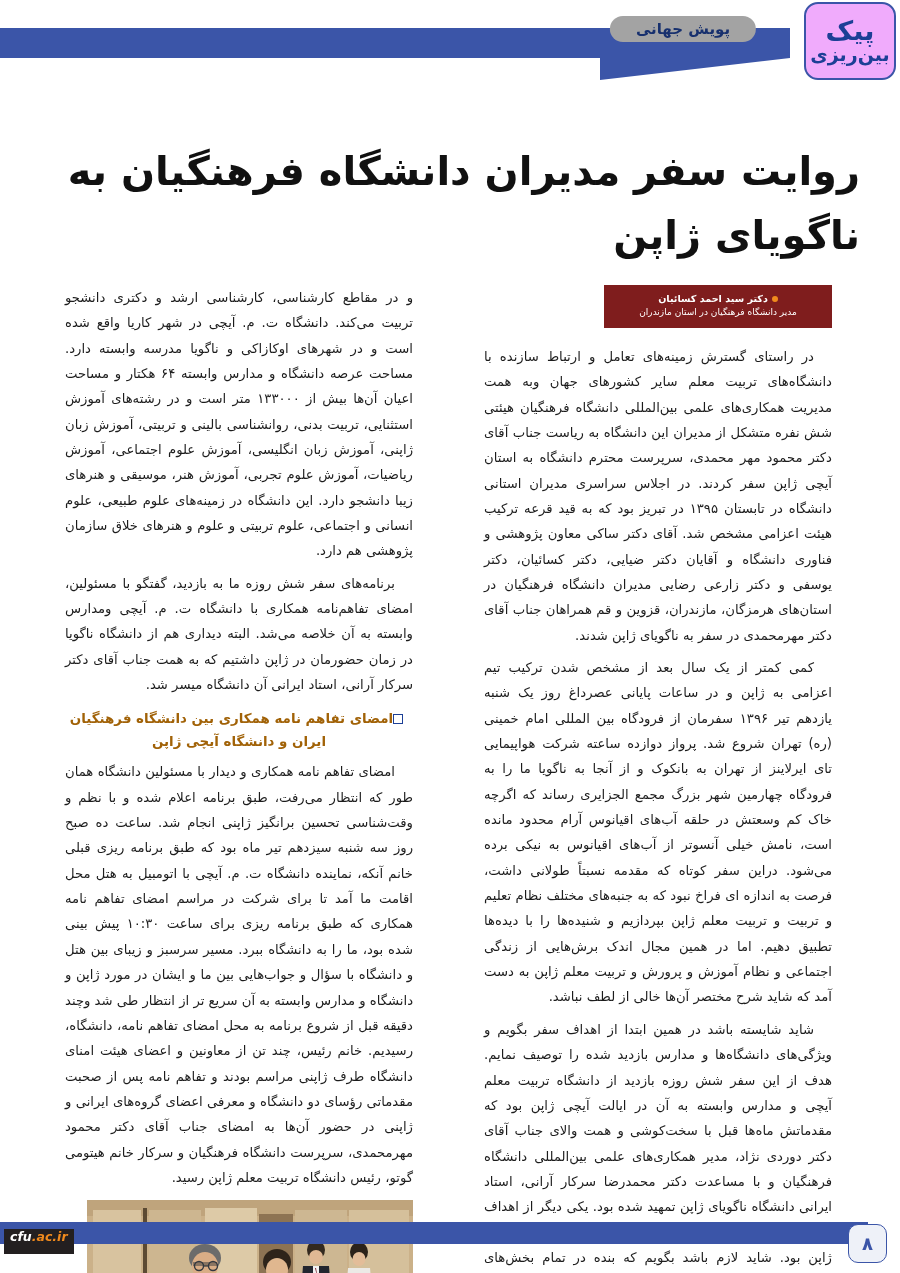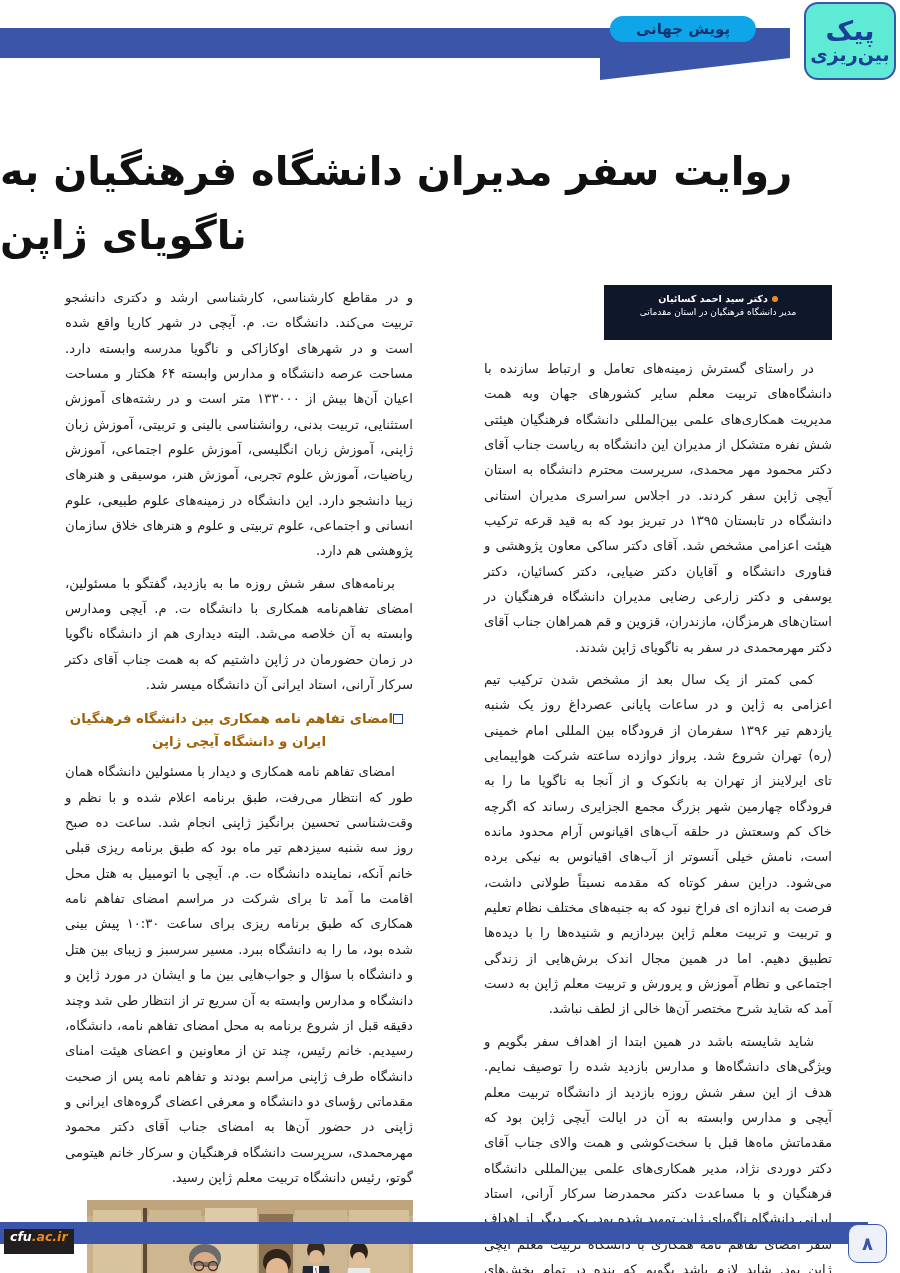--- a/index.html
+++ b/index.html
@@ -38,36 +38,36 @@
     width: 0; height: 0;
     border-left: 0 solid transparent;
     border-top: 22px solid #3b55a8;
     border-right: 190px solid transparent;
   }
   .header-badge {
     position: absolute;
     top: 16px;
     left: 683px;
     transform: translateX(-50%);
-    background: #0ea5e9;
+    background: #a3a3a3;
     border-radius: 14px;
     padding: 4px 26px;
     font-size: 15px;
     font-weight: bold;
     color: #17306e;
     letter-spacing: 0.5px;
     white-space: nowrap;
   }
   .logo-box {
     position: absolute;
     top: 2px;
     left: 804px;
     width: 88px;
     height: 74px;
-    background: #5eead4;
+    background: #f0abfc;
     border: 2px solid #3b55a8;
     border-radius: 14px;
     display: flex;
     flex-direction: column;
     align-items: center;
     justify-content: center;
     line-height: 1.05;
   }
   .logo-line1 {
     font-size: 27px;
@@ -81,21 +81,21 @@
     color: #1c3f96;
     letter-spacing: -0.5px;
   }
 
   
   .article-title {
     position: absolute;
     top: 112px;
     left: 0;
     width: 860px;
-    text-align: left;
+    text-align: right;
     font-size: 40px;
     font-weight: bold;
     line-height: 1.6;
     color: #111111;
     letter-spacing: -0.5px;
   }
 
   
   .col {
     position: absolute;
@@ -112,23 +112,23 @@
   .col p {
     margin: 0 0 7px 0;
     text-indent: 18px;
   }
   .col p.no-indent { text-indent: 0; }
 
   
   .author-box {
     width: 208px;
     margin: 0 0 16px auto;
-    background: #0f172a;
+    background: #7f1d1d;
     color: #ffffff;
-    padding: 7px 10px 20px 10px;
+    padding: 7px 10px 8px 10px;
     text-align: center;
     line-height: 1.5;
     position: relative;
   }
   .author-name {
     font-size: 9.6px;
     font-weight: bold;
     display: block;
   }
   .author-role {
@@ -227,21 +227,21 @@
     <span class="logo-line1">پیک</span>
     <span class="logo-line2">بین‌ریزی</span>
   </div>
 </div>
 
 <h1 class="article-title">روایت سفر مدیران دانشگاه فرهنگیان به ناگویای ژاپن</h1>
 
 <div class="col col-right">
   <div class="author-box">
     <span class="author-name"><span class="author-dot"></span><span>دکتر سید احمد کسائیان</span></span>
-    <span class="author-role">مدیر دانشگاه فرهنگیان در استان مقدماتی</span>
+    <span class="author-role">مدیر دانشگاه فرهنگیان در استان مازندران</span>
   </div>
   <p>در راستای گسترش زمینه‌های تعامل و ارتباط سازنده با دانشگاه‌های تربیت معلم سایر کشورهای جهان وبه همت مدیریت همکاری‌های علمی بین‌المللی دانشگاه فرهنگیان هیئتی شش نفره متشکل از مدیران این دانشگاه به ریاست جناب آقای دکتر محمود مهر محمدی، سرپرست محترم دانشگاه به استان آیچی ژاپن سفر کردند. در اجلاس سراسری مدیران استانی دانشگاه در تابستان ۱۳۹۵ در تبریز بود که به قید قرعه ترکیب هیئت اعزامی مشخص شد. آقای دکتر ساکی معاون پژوهشی و فناوری دانشگاه و آقایان دکتر ضیایی، دکتر کسائیان، دکتر یوسفی و دکتر زارعی رضایی مدیران دانشگاه فرهنگیان در استان‌های هرمزگان، مازندران، قزوین و قم همراهان جناب آقای دکتر مهرمحمدی در سفر به ناگویای ژاپن شدند.</p>
   <p>کمی کمتر از یک سال بعد از مشخص شدن ترکیب تیم اعزامی به ژاپن و در ساعات پایانی عصرداغ روز یک شنبه یازدهم تیر ۱۳۹۶ سفرمان از فرودگاه بین المللی امام خمینی (ره) تهران شروع شد. پرواز دوازده ساعته شرکت هواپیمایی تای ایرلاینز از تهران به بانکوک و از آنجا به ناگویا ما را به فرودگاه چهارمین شهر بزرگ مجمع الجزایری رساند که اگرچه خاک کم وسعتش در حلقه آب‌های اقیانوس آرام محدود مانده است، نامش خیلی آنسوتر از آب‌های اقیانوس به نیکی برده می‌شود. دراین سفر کوتاه که مقدمه نسبتاً طولانی داشت، فرصت به اندازه ای فراخ نبود که به جنبه‌های مختلف نظام تعلیم و تربیت و تربیت معلم ژاپن بپردازیم و شنیده‌ها را با دیده‌ها تطبیق دهیم. اما در همین مجال اندک برش‌هایی از زندگی اجتماعی و نظام آموزش و پرورش و تربیت معلم ژاپن به دست آمد که شاید شرح مختصر آن‌ها خالی از لطف نباشد.</p>
   <p>شاید شایسته باشد در همین ابتدا از اهداف سفر بگویم و ویژگی‌های دانشگاه‌ها و مدارس بازدید شده را توصیف نمایم. هدف از این سفر شش روزه بازدید از دانشگاه تربیت معلم آیچی و مدارس وابسته به آن در ایالت آیچی ژاپن بود که مقدماتش ماه‌ها قبل با سخت‌کوشی و همت والای جناب آقای دکتر دوردی نژاد، مدیر همکاری‌های علمی بین‌المللی دانشگاه فرهنگیان و با مساعدت دکتر محمدرضا سرکار آرانی، استاد ایرانی دانشگاه ناگویای ژاپن تمهید شده بود. یکی دیگر از اهداف سفر امضای تفاهم نامه همکاری با دانشگاه تربیت معلم آیچی ژاپن بود. شاید لازم باشد بگویم که بنده در تمام بخش‌های گزارش مجبورم عبارت تربیت معلم را در بین دو کلمه دانشگاه آیچی بیاورم و این به آن علت است که در ایالت آیچی دانشگاه دیگری به نام دانشگاه آیچی وجود دارد که کاملاً با دانشگاه تربیت معلم آیچی فرق دارد.</p>
 
 </div>
 
 <div class="col col-left">
   <p class="no-indent">و در مقاطع کارشناسی، کارشناسی ارشد و دکتری دانشجو تربیت می‌کند. دانشگاه ت. م. آیچی در شهر کاریا واقع شده است و در شهرهای اوکازاکی و ناگویا مدرسه وابسته دارد. مساحت عرصه دانشگاه و مدارس وابسته ۶۴ هکتار و مساحت اعیان آن‌ها بیش از ۱۳۳۰۰۰ متر است و در رشته‌های آموزش استثنایی، تربیت بدنی، روانشناسی بالینی و تربیتی، آموزش زبان ژاپنی، آموزش زبان انگلیسی، آموزش علوم اجتماعی، آموزش ریاضیات، آموزش علوم تجربی، آموزش هنر، موسیقی و هنرهای زیبا دانشجو دارد. این دانشگاه در زمینه‌های علوم طبیعی، علوم انسانی و اجتماعی، علوم تربیتی و علوم و هنرهای خلاق سازمان پژوهشی هم دارد.</p>
   <p>برنامه‌های سفر شش روزه ما به بازدید، گفتگو با مسئولین، امضای تفاهم‌نامه همکاری با دانشگاه ت. م. آیچی ومدارس وابسته به آن خلاصه می‌شد. البته دیداری هم از دانشگاه ناگویا در زمان حضورمان در ژاپن داشتیم که به همت جناب آقای دکتر سرکار آرانی، استاد ایرانی آن دانشگاه میسر شد.</p>

